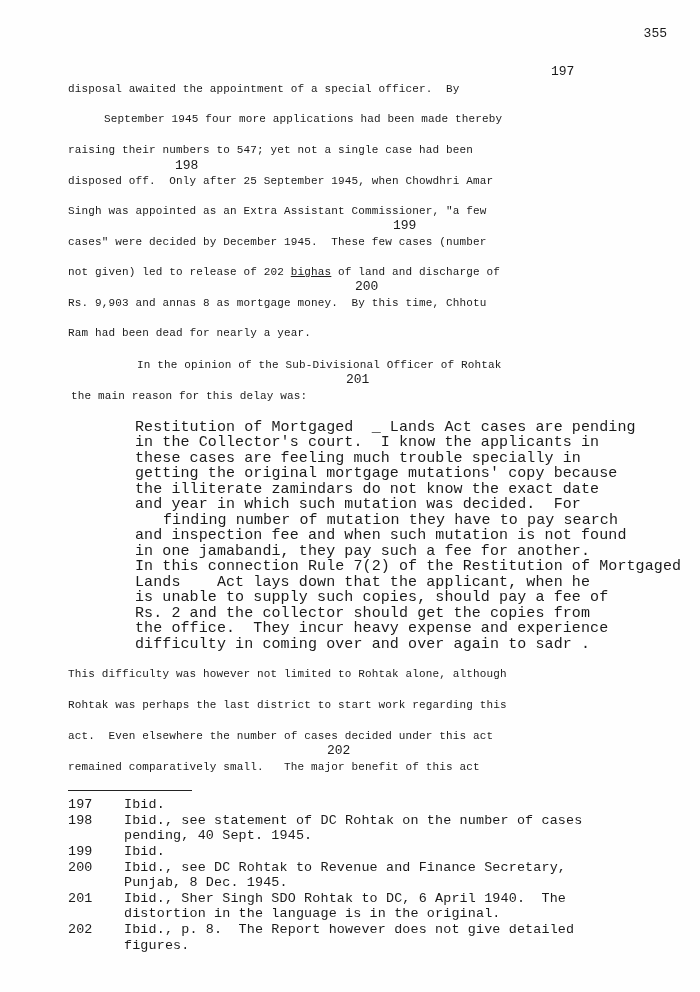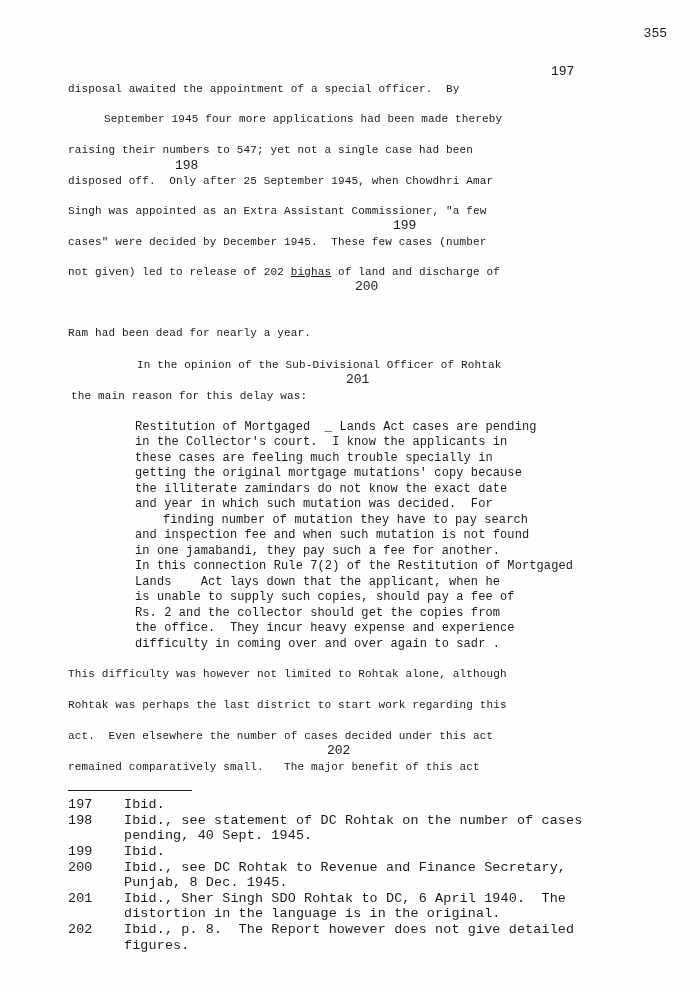--- a/index.html
+++ b/index.html
@@ -1,20 +1,20 @@
 <!DOCTYPE html>
 <html><head>
 <meta charset="utf-8">
 <style>
   html, body { margin: 0; padding: 0; background: #ffffff; }
   body { width: 700px; height: 992px; position: relative; overflow: hidden;
          font-family: "Liberation Mono", "DejaVu Sans Mono", monospace; color: #1a1a1a; }
   .page { position: absolute; left: 0; top: 0; width: 700px; height: 992px; background: #fefefe; }
   .line { position: absolute; white-space: pre; font-size: 11px; line-height: 16px; letter-spacing: 0.15px; }
-  .quote { font-size: 12px; line-height: 15px; letter-spacing: 0.1px; }
+  .quote { font-size: 15px; line-height: 15px; letter-spacing: 0.1px; }
   .fn { font-size: 13.4px; line-height: 15px; }
   .sup { position: absolute; font-size: 13px; line-height: 13px; white-space: pre; }
   .pagenum { position: absolute; font-size: 13px; right: 33px; top: 26px; }
   .rule { position: absolute; left: 68px; top: 790px; width: 124px; height: 0; border-top: 1.5px solid #222; }
   u { text-decoration: underline; }
 </style>
 </head>
 <body>
 
 <div class="page">
@@ -25,20 +25,21 @@
   <div class="line" style="left:68px;top:81px;">disposal awaited the appointment of a special officer.  By</div>
   <div class="line" style="left:68px;top:111px;margin-left:36px;">September 1945 four more applications had been made thereby</div>
   <div class="line" style="left:68px;top:142px;">raising their numbers to 547; yet not a single case had been</div>
   <div class="sup" style="left:175px;top:159px;">198</div>
   <div class="line" style="left:68px;top:173px;">disposed off.  Only after 25 September 1945, when Chowdhri Amar</div>
   <div class="line" style="left:68px;top:203px;">Singh was appointed as an Extra Assistant Commissioner, "a few</div>
   <div class="sup" style="left:393px;top:219px;">199</div>
   <div class="line" style="left:68px;top:234px;">cases" were decided by December 1945.  These few cases (number</div>
   <div class="line" style="left:68px;top:264px;"><span>not given) led to release of 202 </span><u>bighas</u><span> of land and discharge of</span></div>
   <div class="sup" style="left:355px;top:280px;">200</div>
+  <div class="line" style="left:68px;top:295px;">Rs. 9,903 and annas 8 as mortgage money.  By this time, Chhotu</div>
   <div class="line" style="left:68px;top:325px;">Ram had been dead for nearly a year.</div>
 
   <div class="line" style="left:137px;top:357px;">In the opinion of the Sub-Divisional Officer of Rohtak</div>
   <div class="sup" style="left:346px;top:373px;">201</div>
   <div class="line" style="left:71px;top:388px;">the main reason for this delay was:</div>
 
   <div>
     <div class="line quote" style="left:135px;top:420px;">Restitution of Mortgaged  _ Lands Act cases are pending</div>
     <div class="line quote" style="left:135px;top:435px;">in the Collector's court.  I know the applicants in</div>
     <div class="line quote" style="left:135px;top:451px;">these cases are feeling much trouble specially in</div>

